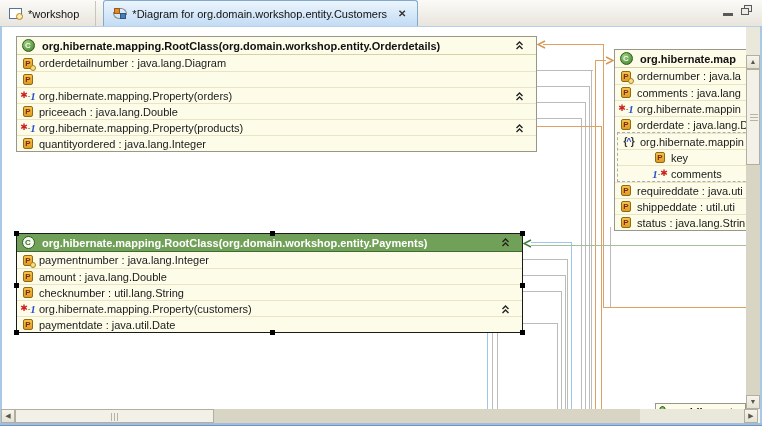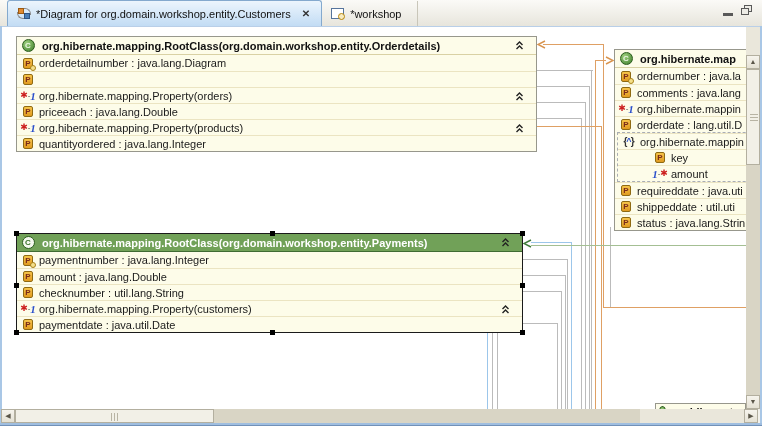--- a/index.html
+++ b/index.html
@@ -83,37 +83,37 @@
          background:repeating-linear-gradient(90deg,#B8B4A4 0 1px,transparent 1px 3px);}
   .gripV{position:absolute;top:50%;left:3px;height:8px;width:8px;margin-top:-4px;
          background:repeating-linear-gradient(0deg,#B8B4A4 0 1px,transparent 1px 3px);}
 </style>
 </head>
 <body>
 
 <div class="window">
 
   <div class="tabbar">
+    <div class="tab inactive">
+      <span class="ticon">
+        <span class="t1bar"></span>
+          <span class="t1frame"></span>
+          <span class="t1mag"></span>
+      </span>
+      <span>*workshop</span>
+    </div>
     <div class="tab active">
       <span class="ticon">
         <span class="t2arc1"></span>
           <span class="t2arc2"></span>
           <span class="t2a"></span>
           <span class="t2b"></span>
       </span>
       <span>*Diagram for org.domain.workshop.entity.Customers</span>
       <span class="closex">✕</span>
-    </div>
-    <div class="tab inactive">
-      <span class="ticon">
-        <span class="t1bar"></span>
-          <span class="t1frame"></span>
-          <span class="t1mag"></span>
-      </span>
-      <span>*workshop</span>
     </div>
     <div class="wc">
       <span class="min"></span>
       <span class="rst">
           <span class="b1"></span>
           <span class="b2"></span>
         </span>
     </div>
   </div>
 
@@ -320,21 +320,21 @@
               <span class="ast">✱</span>
               <span class="dsh">-</span>
               <span class="one">1</span>
             </span>
             <span class="lbl">org.hibernate.mappin</span>
           </div>
           <div class="row">
             <span class="ic">
               <span class="ip">P</span>
             </span>
-            <span class="lbl">orderdate : lang.util.D</span>
+            <span class="lbl">orderdate : java.lang.D</span>
           </div>
           <div class="coll">
             <div class="row">
               <span class="ic">
                 <span class="cbr">{</span>
                 <span class="chat">^</span>
                 <span class="cbr">}</span>
               </span>
               <span class="lbl">org.hibernate.mappin</span>
             </div>
@@ -343,21 +343,21 @@
                 <span class="ip">P</span>
               </span>
               <span class="lbl">key</span>
             </div>
             <div class="row ind">
               <span class="ic">
                 <span class="one">1</span>
                 <span class="dsh">-</span>
                 <span class="ast">✱</span>
               </span>
-              <span class="lbl">amount</span>
+              <span class="lbl">comments</span>
             </div>
           </div>
           <div class="row">
             <span class="ic">
               <span class="ip">P</span>
             </span>
             <span class="lbl">requireddate : java.uti</span>
           </div>
           <div class="row">
             <span class="ic">

